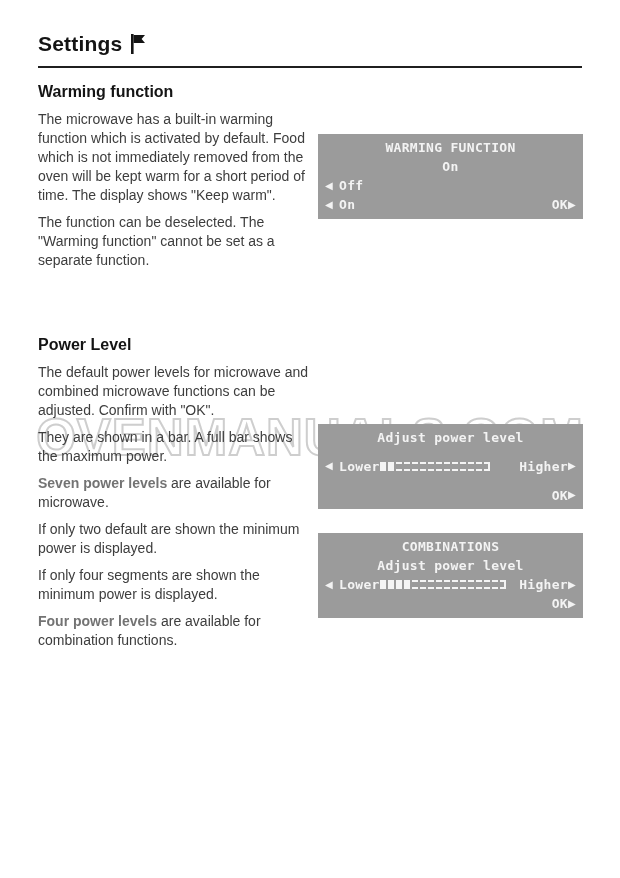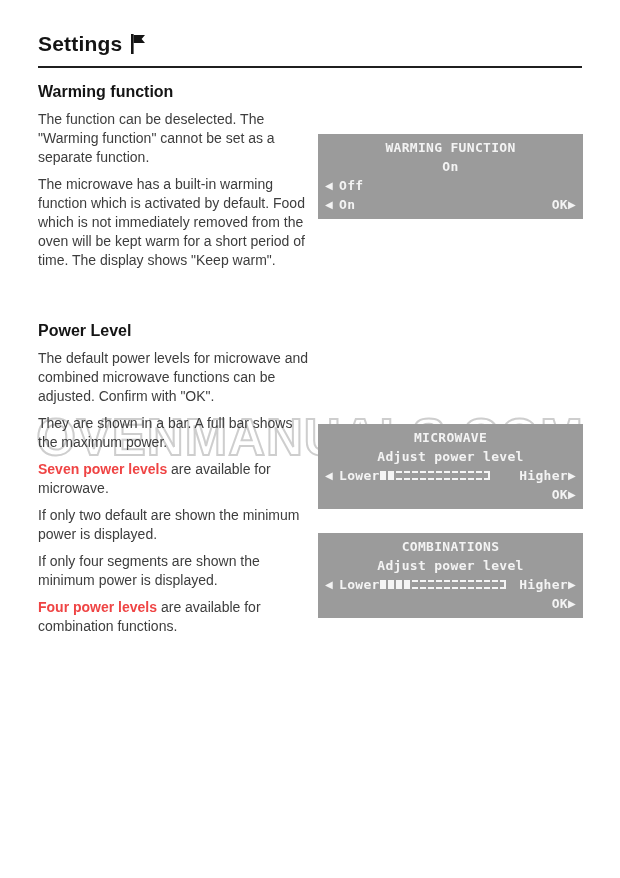--- a/index.html
+++ b/index.html
@@ -11,23 +11,23 @@
   }
   
   .header { position:absolute; left:38px; top:32px; display:flex; align-items:flex-start; gap:9px; }
   .header h1 { font-size:21px; font-weight:bold; color:#141414; letter-spacing:.2px; }
   .flag-icon { margin-top:2px; }
   .rule { position:absolute; left:38px; top:66px; width:544px; height:2px; background:#1f1f1f; }
   
   .textcol { position:absolute; left:38px; width:276px; }
   .textcol h2 { font-size:16px; font-weight:bold; color:#141414; margin:0 0 9px 0; }
   .textcol p { font-size:14px; line-height:19px; margin:0 0 8px 0; color:#3d3d3d; }
-  .textcol p strong { color:#ef4444; }
+  .textcol p strong { color:#737373; }
   #warming-section { top:83px; }
-  #power-section { top:322px; }
+  #power-section { top:336px; }
   
   .panel {
     position:absolute; left:318px; width:265px; height:85px;
     background:#9b9b9b; color:#f3f3f3;
     font-family:"DejaVu Sans Mono", monospace; font-weight:bold;
     font-size:13px; letter-spacing:.3px;
     display:flex; flex-direction:column; justify-content:space-between;
     padding:5px 7px 6px 7px;
   }
   #warming-panel { top:134px; }
@@ -69,22 +69,22 @@
         <path d="M2.6 1 L14 1 L10.6 5 L14 9 L2.6 9 Z" fill="#141414"></path>
       </svg>
     </span>
   </div>
   <div class="rule"></div>
 
   <div class="watermark">OVENMANUALS.COM</div>
 
   <div class="textcol" id="warming-section">
     <h2>Warming function</h2>
+    <p>The microwave has a built-in warming function which is activated by default. Food which is not immediately removed from the oven will be kept warm for a short period of time. The display shows "Keep warm".</p>
     <p>The function can be deselected. The "Warming function" cannot be set as a separate function.</p>
-    <p>The microwave has a built-in warming function which is activated by default. Food which is not immediately removed from the oven will be kept warm for a short period of time. The display shows "Keep warm".</p>
   </div>
 
   <div class="panel" id="warming-panel">
     <div class="drow">
       <span class="center">WARMING FUNCTION</span>
     </div>
     <div class="drow">
       <span class="center">On</span>
     </div>
     <div class="drow">
@@ -110,23 +110,20 @@
     <p>The default power levels for microwave and combined microwave functions can be adjusted. Confirm with "OK".</p>
     <p>They are shown in a bar. A full bar shows the maximum power.</p>
     <p><strong>Seven power levels</strong><span> are available for microwave.</span></p>
     <p>If only two default are shown the minimum power is displayed.</p>
     <p>If only four segments are shown the minimum power is displayed.</p>
     <p><strong>Four power levels</strong><span> are available for combination functions.</span></p>
   </div>
 
   <div class="panel" id="microwave-panel">
     <div class="drow">
-      <span class="center">MICROWAVE</span>
-    </div>
-    <div class="drow">
       <span class="center">Adjust power level</span>
     </div>
     <div class="drow">
       <span class="left">
         <span class="arrow">◀</span>
         <span>Lower</span>
       </span>
       <span class="bar">
           <span class="seg filled"></span>
           <span class="seg filled"></span>

